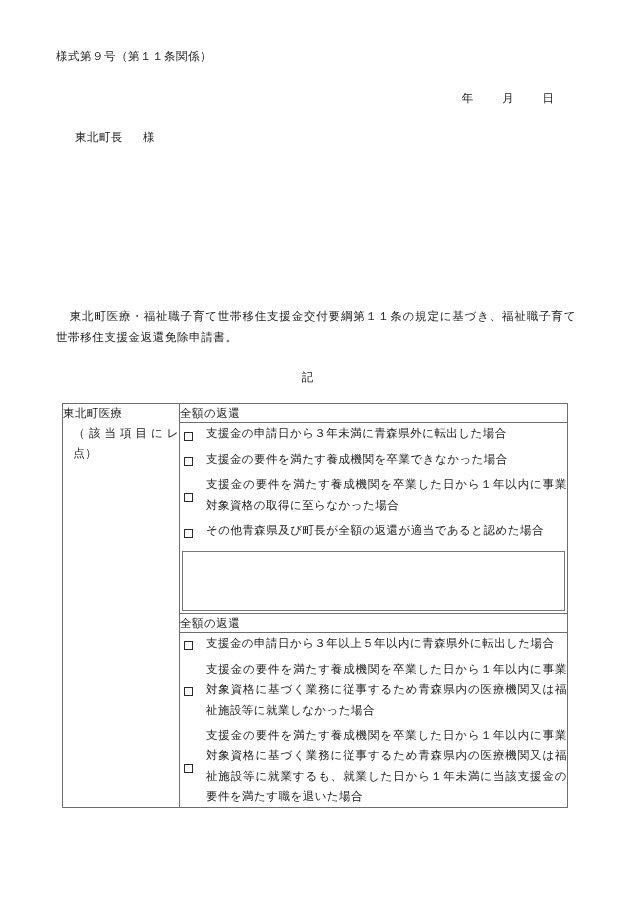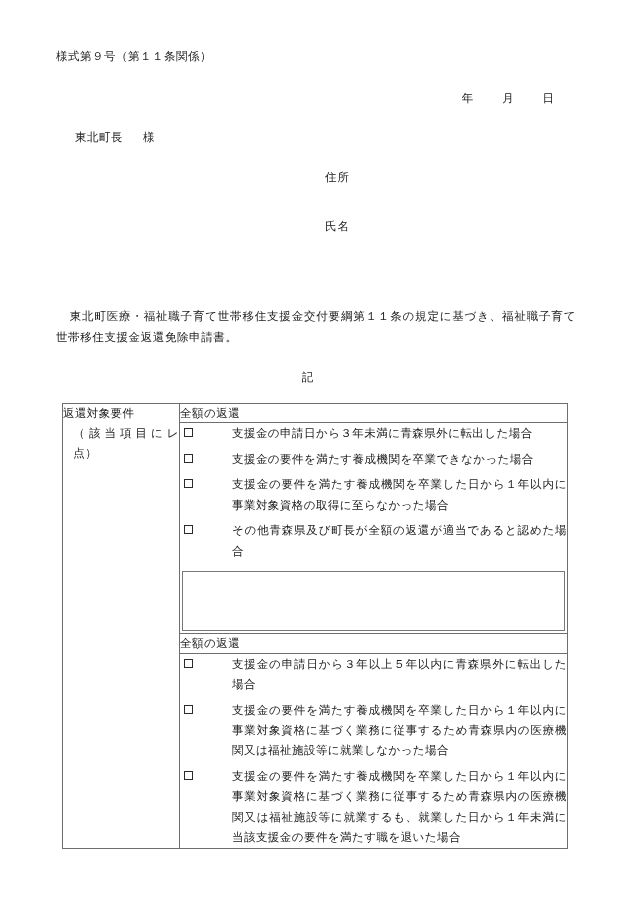--- a/index.html
+++ b/index.html
@@ -136,24 +136,23 @@
     padding: 9px 10px 11px 10px;
   }
 
   .chk-list {
     list-style: none;
     margin: 0;
     padding: 0;
   }
   .chk-item {
     display: flex;
-    align-items: flex-start;
+    align-items: center;
     margin-bottom: 5px;
     line-height: 1.78;
-    gap: 26px;
   }
   .chk-item:last-child { margin-bottom: 0; }
   .chk-box {
     flex: 0 0 auto;
     width: 9px;
     height: 9px;
     border: 1px solid #2b2b2b;
     margin: 5px 13px 0 4px;
     background: #fff;
     box-sizing: border-box;
@@ -182,45 +181,37 @@
   <div class="date-line">
     <span class="dseg">年</span>
     <span class="dseg">月</span>
     <span class="dseg">日</span>
   </div>
 
   <div class="addressee">
     <span>東北町長</span><span class="hon">様</span>
   </div>
 
-  <div class="applicant-block">
-    <div class="applicant-line">
-      <span>住所</span>
-    </div>
-    <div class="applicant-line second">
-      <span>氏名</span>
-    </div>
-  </div>
 
 
   <div class="body-para">
     <span class="indent">東北町医療・福祉職子育て世帯移住支援金交付要綱第１１条の規定に基づき、福祉職子育て世帯移住支援金返還免除申請書。</span>
   </div>
 
   <div class="ki-mark">記</div>
 
   <table class="req-table">
     <colgroup>
       <col class="col-label">
       <col class="col-body">
     </colgroup>
     <tbody>
       <tr>
         <td class="label-cell" rowspan="4">
-          <span>返還対象要件</span>
+          <span>東北町医療</span>
           <span class="l2">（該当項目にレ点）</span>
         </td>
         <td class="section-head">全額の返還</td>
       </tr>
       <tr>
         <td class="section-body">
           <ul class="chk-list">
             <li class="chk-item">
               <span class="chk-box"></span>
               <span class="chk-text">支援金の申請日から３年未満に青森県外に転出した場合</span>

